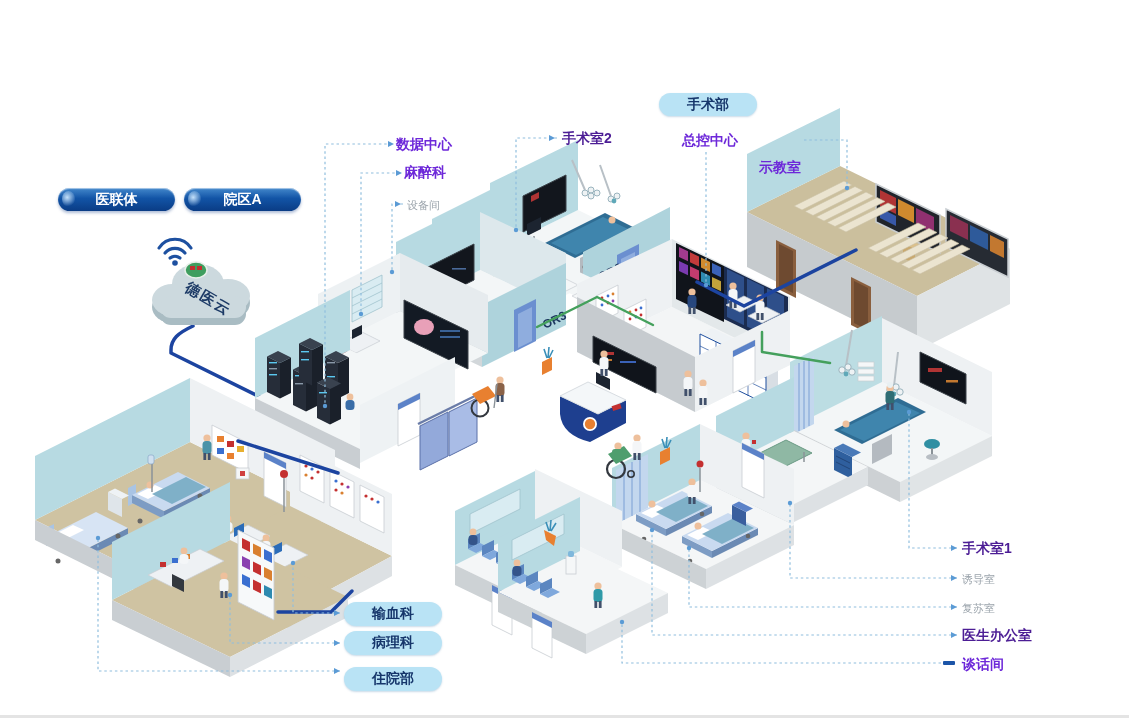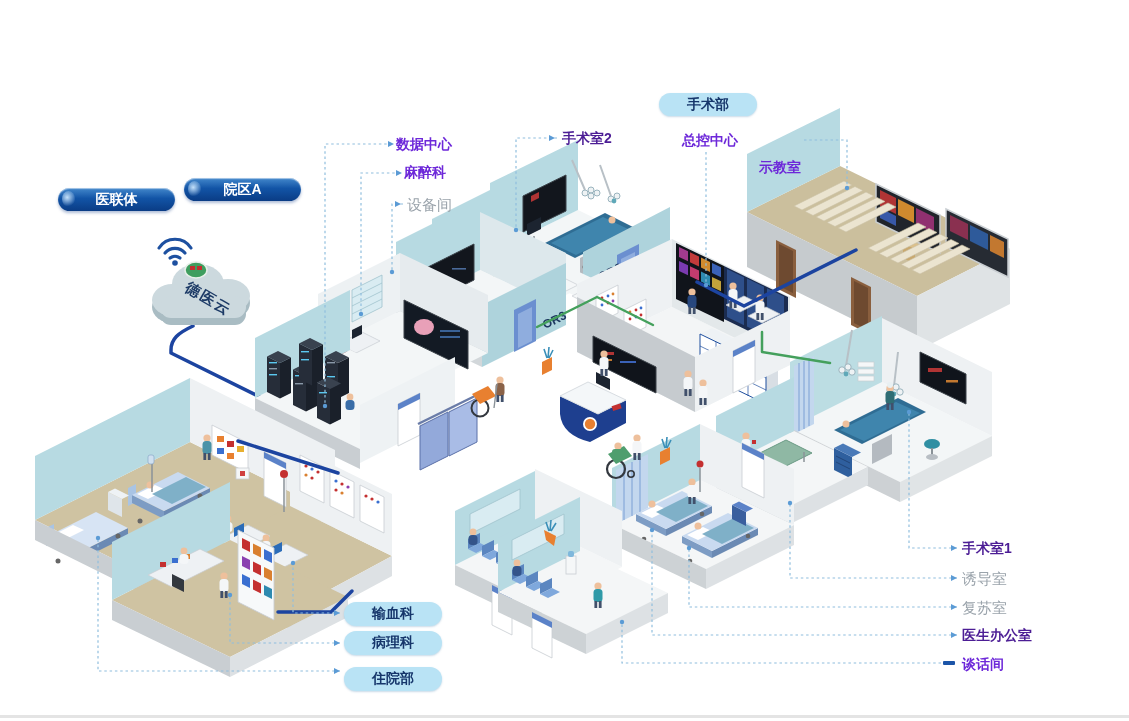--- a/index.html
+++ b/index.html
@@ -2,21 +2,21 @@
 <html><head>
 <meta charset="utf-8">
 <style>
   html,body{margin:0;padding:0;background:#fff;}
   .stage{position:relative;width:1129px;height:721px;background:#ffffff;overflow:hidden;
          font-family:"Liberation Sans",sans-serif;}
   .stage svg{position:absolute;left:0;top:0;}
   .lbl{position:absolute;white-space:nowrap;font-size:14px;font-weight:700;line-height:16px;}
   .lbl.red{color:#6d28d9;}
   .lbl.dark{color:#4c1d95;}
-  .lbl.gray{color:#9aa3ab;font-weight:400;font-size:15px;}
+  .lbl.gray{color:#9aa3ab;font-weight:400;font-size:11px;}
   .pill{position:absolute;display:flex;align-items:center;justify-content:center;
         font-weight:700;font-size:14px;border-radius:12px;}
   .pill.navy{width:117px;height:23px;color:#ffffff;
         background:linear-gradient(180deg,#4388cc 0%,#1254a6 45%,#0a3c85 100%);
         box-shadow:0 2px 3px rgba(30,70,140,.35), inset 0 1px 1px rgba(255,255,255,.55);}
   .pill .cap{position:absolute;left:4px;top:3px;width:13px;height:16px;border-radius:50%;
         background:radial-gradient(circle at 40% 40%, rgba(205,232,255,.95), rgba(205,232,255,0) 72%);}
   .pill.light{width:98px;height:24px;color:#16366b;background:#b9e3f5;
         box-shadow:0 1px 2px rgba(100,150,190,.35);}
   .pill.light.small{width:98px;height:23px;}
@@ -689,21 +689,21 @@
       <rect x="190" y="266" width="5" height="4" fill="#c03030"></rect>
           <rect x="197" y="266" width="5" height="4" fill="#c03030"></rect>
     </g>
   </g>
 </svg>
 
 <div class="pill navy" style="left:58px;top:188px;">
   <span class="cap"></span>
   <span>医联体</span>
 </div>
-<div class="pill navy" style="left:184px;top:178px;">
+<div class="pill navy" style="left:184px;top:188px;">
   <span class="cap"></span>
   <span>院区A</span>
 </div>
 <div class="pill light small" style="left:659px;top:93px;">
   <span>手术部</span>
 </div>
 
 <div class="lbl red" style="left:396px;top:136px;">数据中心</div>
 <div class="lbl red" style="left:404px;top:165px;font-family:Liberation Serif, serif;">麻醉科</div>
 <div class="lbl gray" style="left:407px;top:197px;">设备间</div>

